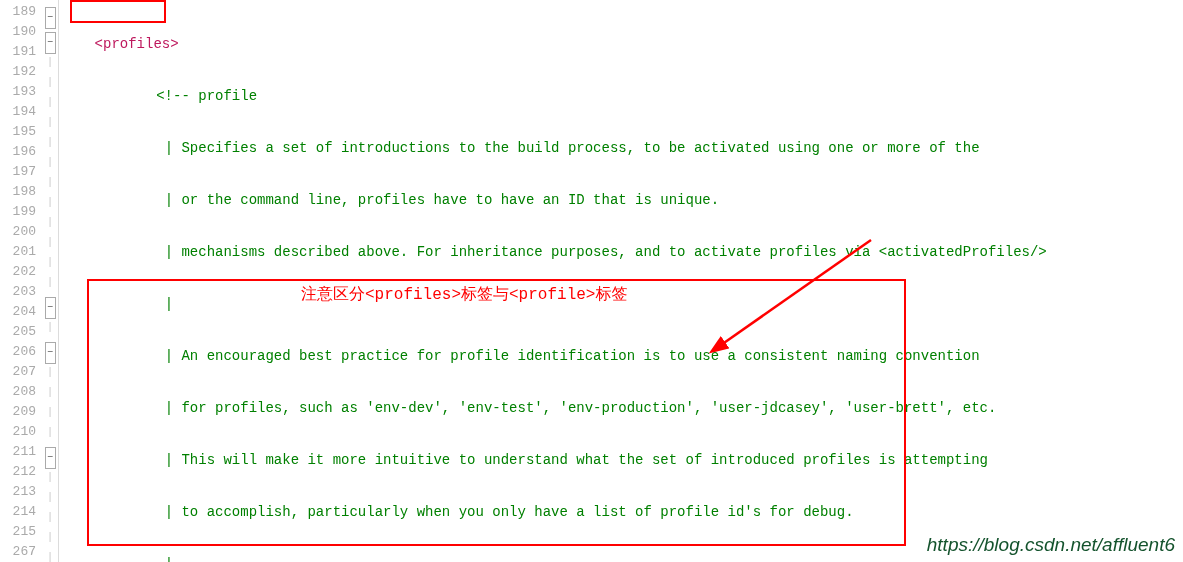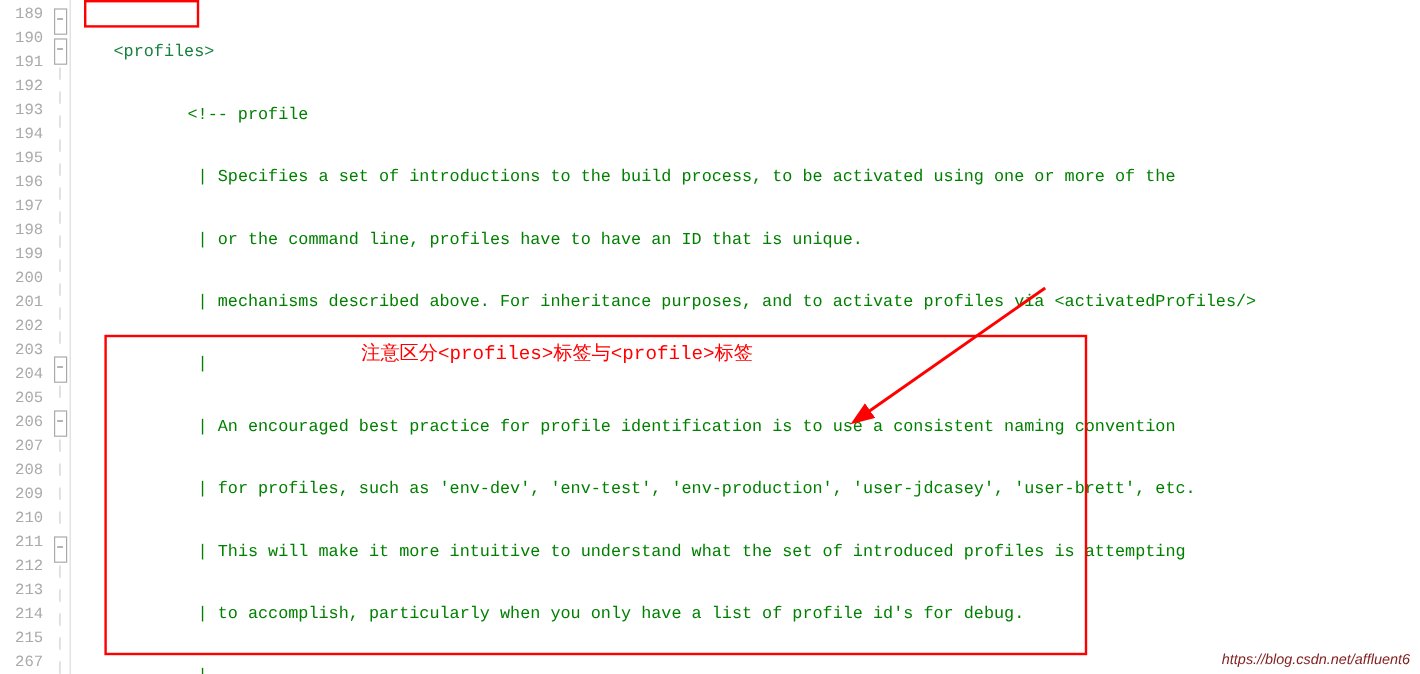--- a/index.html
+++ b/index.html
@@ -67,21 +67,21 @@
     flex: 1;
     padding-top: 2px;
     white-space: pre;
     position: relative;
   }
   .code-area .line {
     height: 20px;
     line-height: 20px;
     position: relative;
   }
-  .tag { color: #15803d; } 
+  .tag { color: #be185d; } 
   .comment { color: #008000; margin-left: 28px; }
   .red-box-1 {
     position: absolute;
     border: 2px solid #ff0000;
     left: 9px;
     top: 0px;
     width: 92px;
     height: 19px;
     pointer-events: none;
   }
@@ -106,23 +106,23 @@
   .arrow {
     position: absolute;
     left: 630px;
     top: 235px;
     pointer-events: none;
   }
   .watermark {
     position: absolute;
     right: 8px;
     bottom: 6px;
-    color: #7f1d1d;
+    color: #14532d;
     font-family: Arial, sans-serif;
-    font-size: 12px;
+    font-size: 19px;
     font-style: italic;
   }
 </style>
 </head>
 <body>
 
 <div class="editor">
   <div class="gutter">
     <div>189</div>
     <div>190</div>

